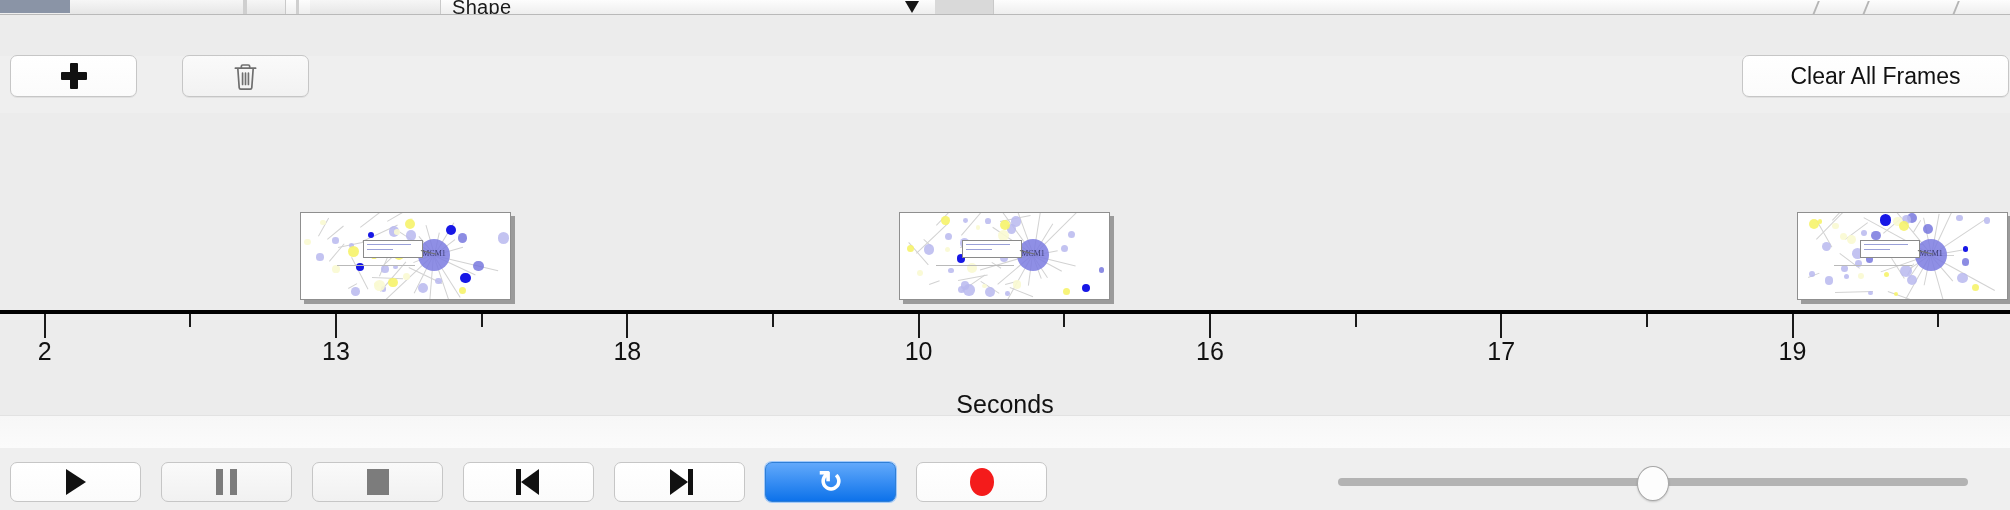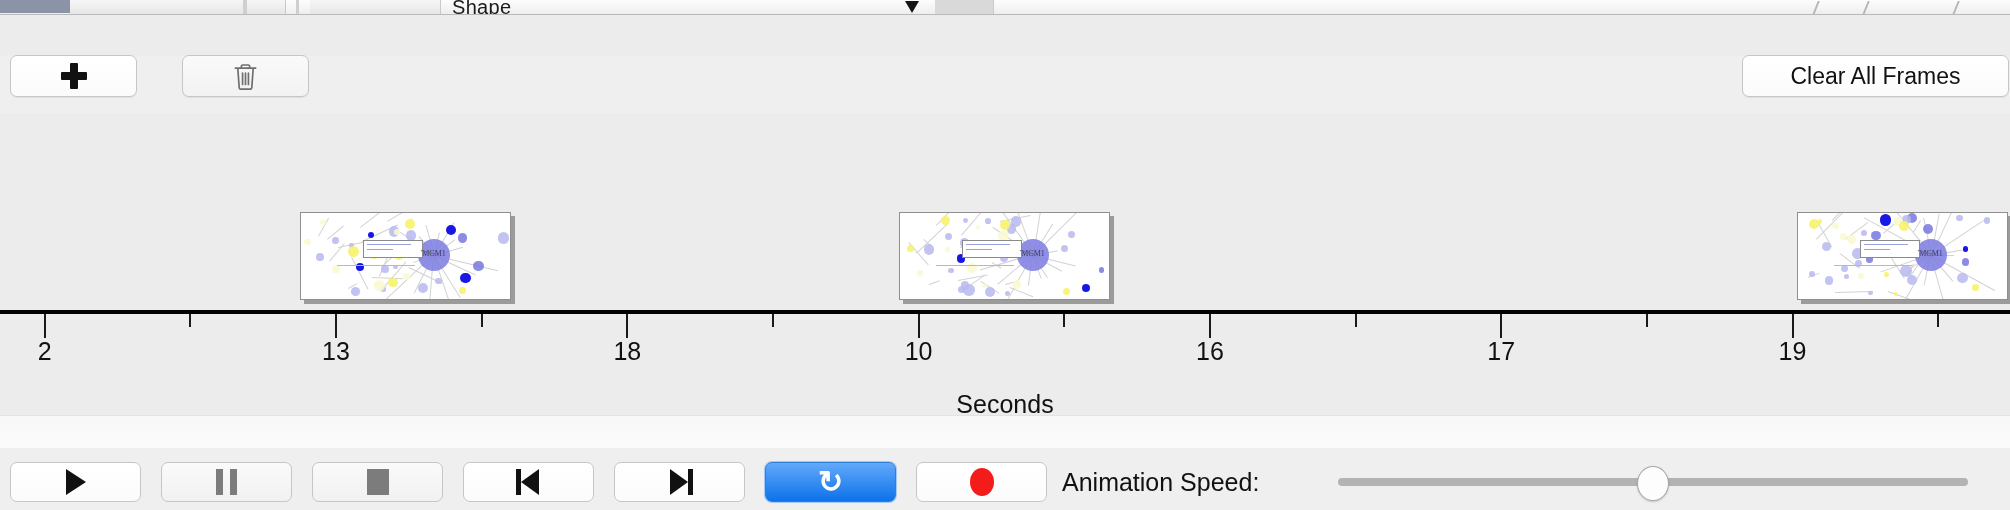--- a/index.html
+++ b/index.html
@@ -525,17 +525,16 @@
   <div class="cbtn" style="left:614px;">
     <span class="ic-next"></span>
   </div>
   <div class="cbtn active" style="left:765px;">
     <span class="ic-loop">↻</span>
   </div>
   <div class="cbtn" style="left:916px;">
     <span class="ic-rec"></span>
   </div>
 
-  <div class="speed-label">Animation Speed:</div>
   <div class="slider-track"></div>
   <div class="slider-knob"></div>
 
 </div>
 
 </body></html>

